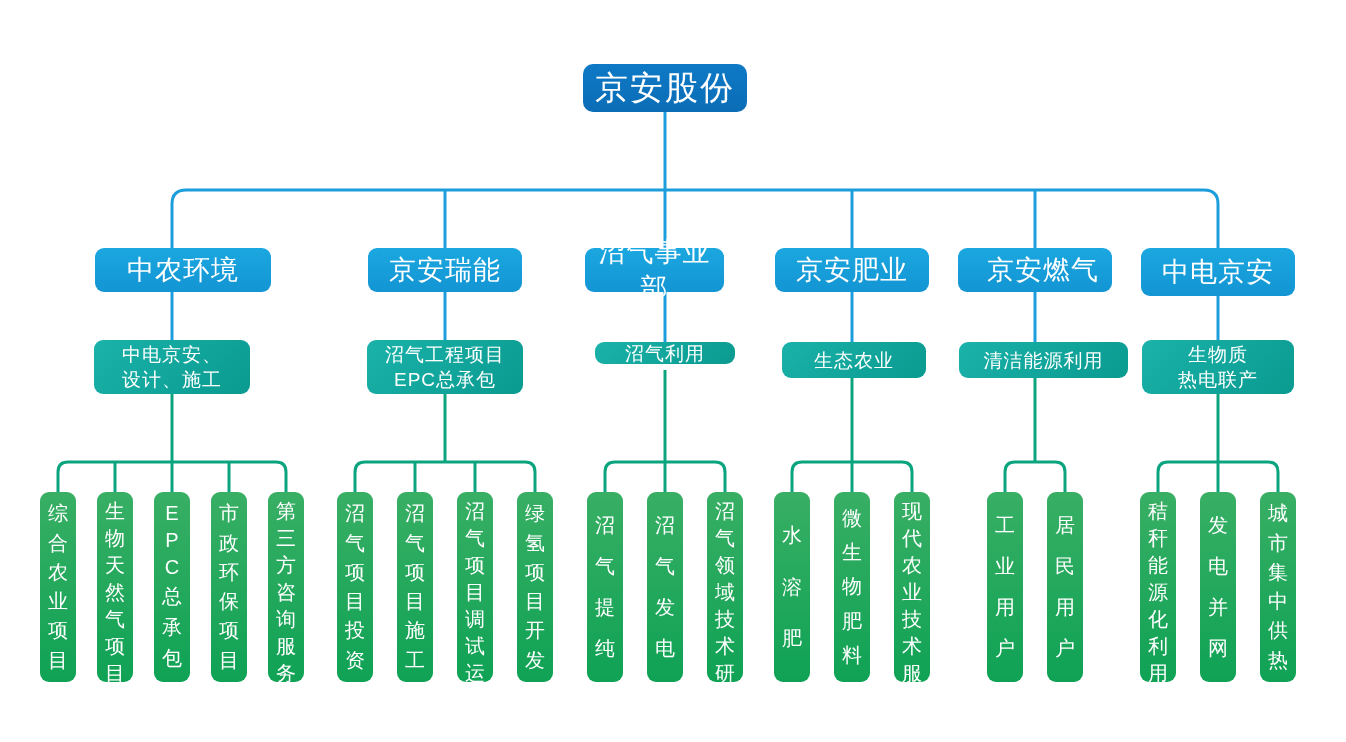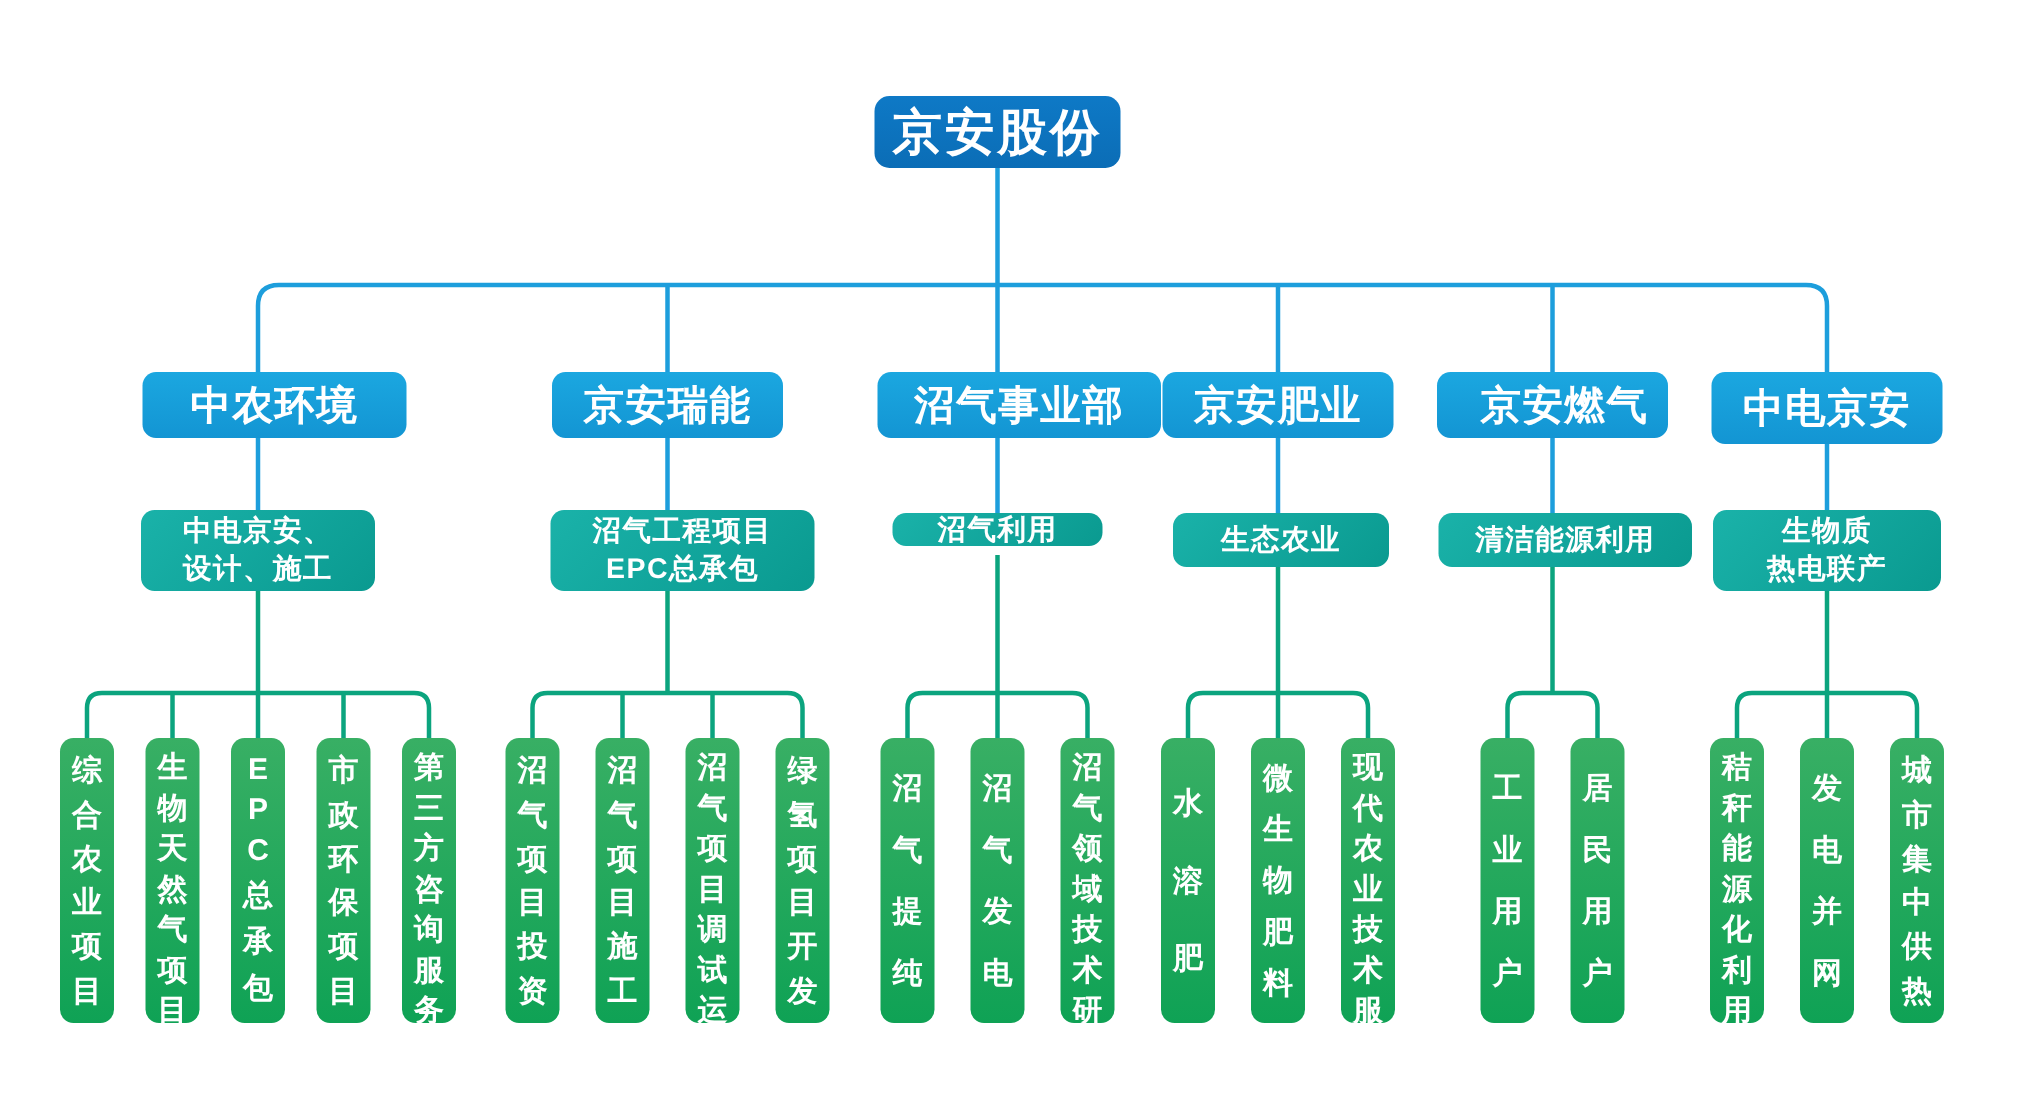--- a/index.html
+++ b/index.html
@@ -3,21 +3,21 @@
 <meta charset="utf-8">
 <style>
   html,body{margin:0;padding:0;background:#ffffff;}
   .canvas{
     position:relative;width:1346px;height:742px;background:#ffffff;
     font-family:"Liberation Sans","DejaVu Sans",sans-serif;overflow:hidden;
   }
   .connector-svg{position:absolute;left:0;top:0;width:1346px;height:742px;}
   .box{
     position:absolute;display:flex;align-items:center;justify-content:center;
-    color:#ffffff;font-weight:bold;box-sizing:border-box;text-align:center;
+    color:#ffffff;font-weight:normal;box-sizing:border-box;text-align:center;
   }
   .root-box{
     background:linear-gradient(180deg,#0e79c6,#0b6db6);
     border-radius:10px;font-size:33px;letter-spacing:2px;
   }
   .division-box{
     background:linear-gradient(180deg,#1ba7e0,#1395d3);
     border-radius:9px;font-size:27px;letter-spacing:1px;
   }
   .scope-box{
@@ -77,28 +77,28 @@
 
       <path d="M1158 492 L1158 472 Q1158 462 1168 462 L1268 462 Q1278 462 1278 472 L1278 492"></path>
       <path d="M1218 380 L1218 496"></path>
     </g>
   </svg>
 
   <div class="box root-box" style="left:583px;top:64px;width:164px;height:48px;">京安股份</div>
 
   <div class="box division-box" style="left:95px;top:248px;width:176px;height:44px;">中农环境</div>
   <div class="box division-box" style="left:368px;top:248px;width:154px;height:44px;">京安瑞能</div>
-  <div class="box division-box" style="left:585px;top:248px;width:189px;height:44px;">沼气事业部</div>
+  <div class="box division-box" style="left:585px;top:248px;width:139px;height:44px;">沼气事业部</div>
   <div class="box division-box" style="left:775px;top:248px;width:154px;height:44px;">京安肥业</div>
   <div class="box division-box" style="left:958px;top:248px;width:154px;height:44px;padding-left:16px;">京安燃气</div>
   <div class="box division-box" style="left:1141px;top:248px;width:154px;height:48px;">中电京安</div>
 
   <div class="box scope-box" style="left:94px;top:340px;width:156px;height:54px;">中电京安、
 设计、施工</div>
-  <div class="box scope-box" style="left:367px;top:340px;width:176px;height:54px;">沼气工程项目
+  <div class="box scope-box" style="left:367px;top:340px;width:156px;height:54px;">沼气工程项目
 EPC总承包</div>
   <div class="box scope-box" style="left:595px;top:342px;width:140px;height:22px;">沼气利用</div>
   <div class="box scope-box" style="left:782px;top:342px;width:144px;height:36px;">生态农业</div>
   <div class="box scope-box" style="left:959px;top:342px;width:169px;height:36px;">清洁能源利用</div>
   <div class="box scope-box" style="left:1142px;top:340px;width:152px;height:54px;">生物质
 热电联产</div>
 
   <div class="box biz-box" style="left:40px;top:492px;width:36px;height:190px;">
       <div class="vtext">
         <span>综</span>

